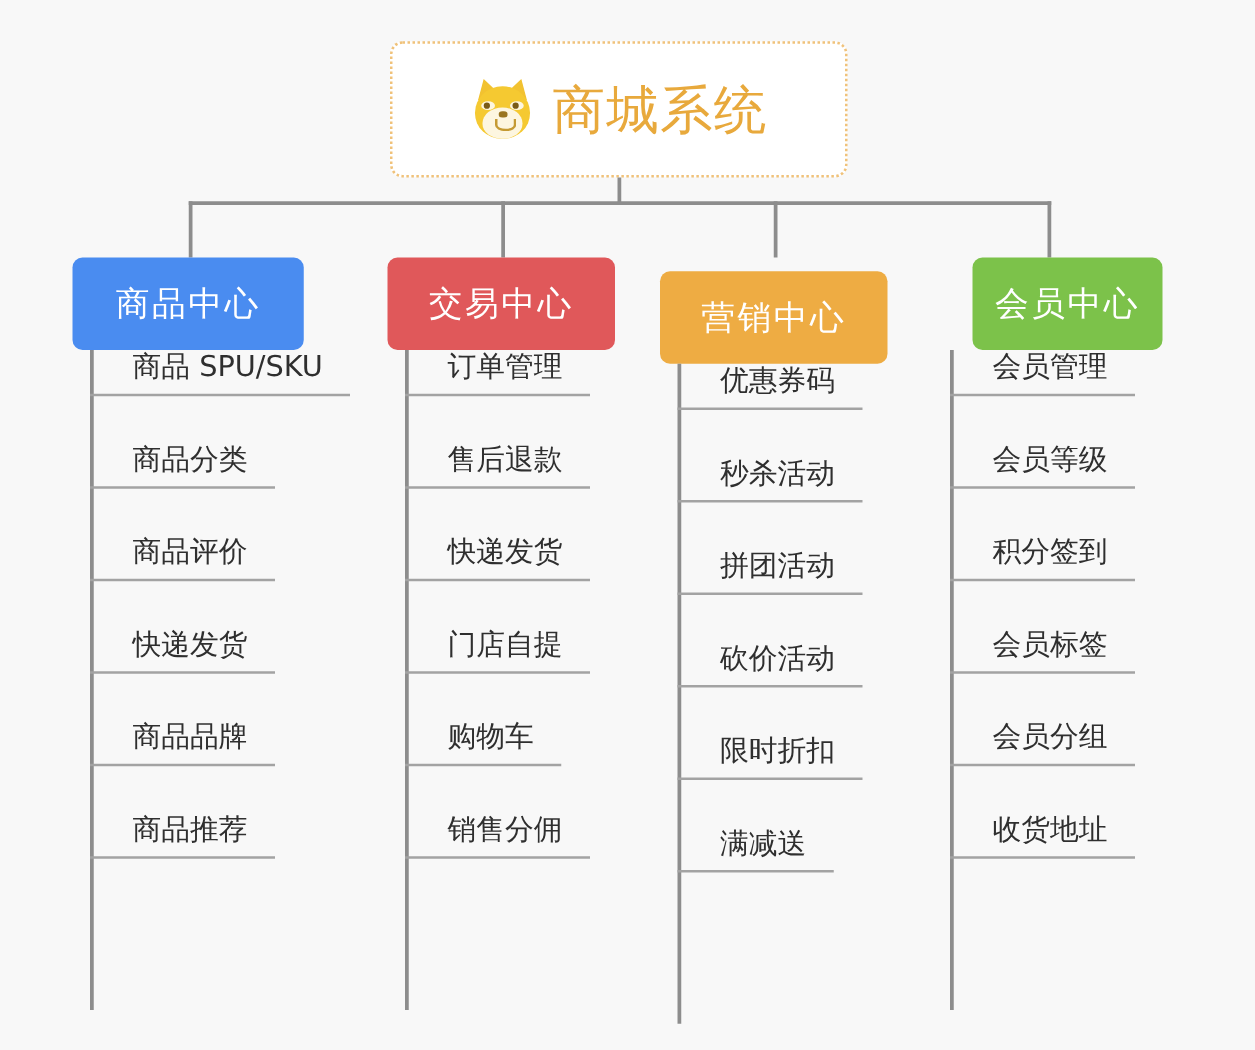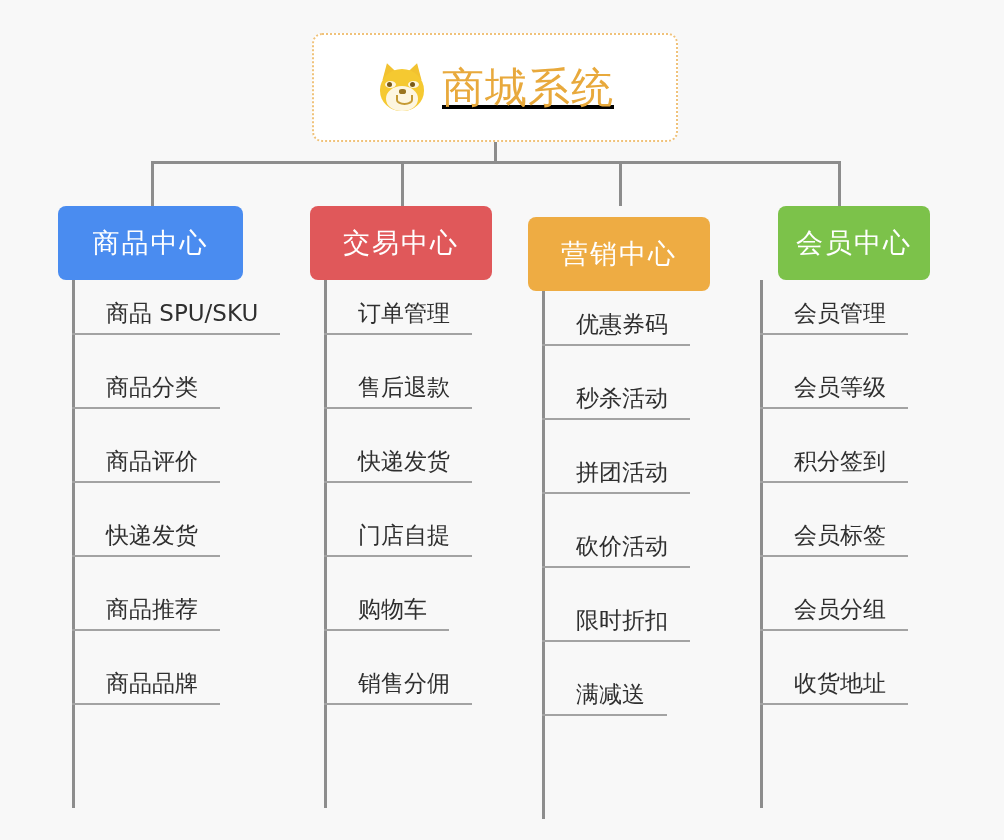--- a/index.html
+++ b/index.html
@@ -30,21 +30,20 @@
     width: 366px;
     height: 109px;
     box-sizing: border-box;
     background: #ffffff;
     border: 2px dotted #f0c27a;
     border-radius: 10px;
     display: flex;
     align-items: center;
     justify-content: center;
     gap: 14px;
-    text-decoration: underline;
   }
   .root-emoji {
     width: 52px;
     height: 52px;
     position: relative;
     flex: none;
   }
   .root-title {
     font-size: 42px;
     line-height: 1;
@@ -92,21 +91,21 @@
     left: 14px;
     top: 0;
     width: 3px;
     background: #8d8d8d;
   }
   .leaf {
     position: relative;
     height: 74px;
     box-sizing: border-box;
     display: flex;
-    align-items: center;
+    align-items: flex-start;
     padding-left: 14px;
   }
   .leaf-inner {
     display: inline-block;
     border-bottom: 2px solid #a3a3a3;
     padding: 0 22px 6px 34px;
     font-size: 23px;
     line-height: 1.25;
     color: #2f2f2f;
     white-space: nowrap;
@@ -216,24 +215,24 @@
           <div class="leaf">
             <span class="leaf-inner">商品分类</span>
           </div>
           <div class="leaf">
             <span class="leaf-inner">商品评价</span>
           </div>
           <div class="leaf">
             <span class="leaf-inner">快递发货</span>
           </div>
           <div class="leaf">
+            <span class="leaf-inner">商品品牌</span>
+          </div>
+          <div class="leaf">
             <span class="leaf-inner">商品推荐</span>
-          </div>
-          <div class="leaf">
-            <span class="leaf-inner">商品品牌</span>
           </div>
         </div>
       </div>
       <div class="column" style="left: 310px; width: 182px;">
         <div class="cat-box" style="background: rgb(224, 88, 90);">
           <span>交易中心</span>
         </div>
         <div class="leaf-list">
           <div class="trunk" style="background: rgb(141, 141, 141); height: 528px;"></div>
           <div class="leaf">

